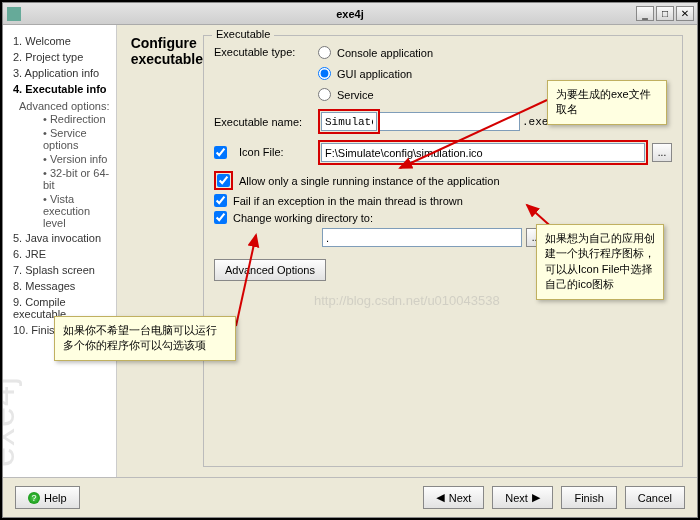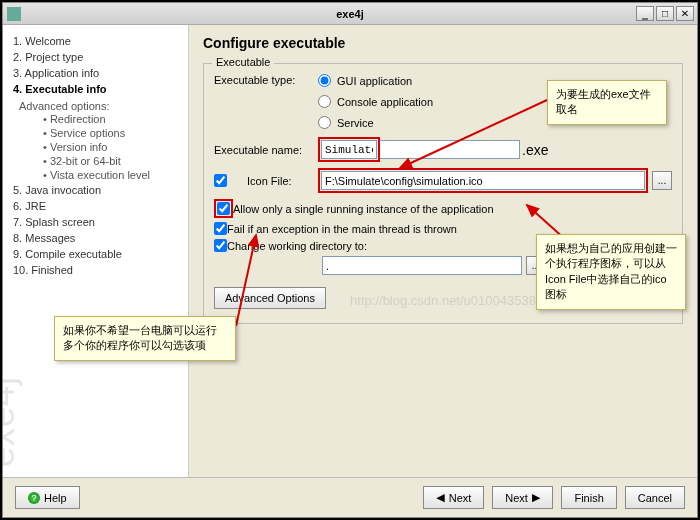--- a/index.html
+++ b/index.html
@@ -10,35 +10,35 @@
 .titlebar .title { position: absolute; left: 50%; transform: translateX(-50%); font-weight: bold; font-size: 11px; }
 .titlebar .winbtns { position: absolute; right: 3px; display: flex; gap: 2px; }
 .titlebar .winbtn { width: 18px; height: 15px; background: linear-gradient(#fafafa,#d8d8d8); border: 1px solid #888; font-size: 10px; line-height: 13px; text-align: center; cursor: pointer; }
 .body { flex: 1; display: flex; }
 .sidebar { width: 198px; background: #fff; border-right: 1px solid #ccc; padding: 8px 0 0 10px; position: relative; overflow: hidden; }
 .sidebar .step { padding: 2px 0; font-size: 11px; color: #333; cursor: pointer; }
 .sidebar .step.active { font-weight: bold; color: #000; }
 .sidebar .sub { margin-left: 30px; color: #555; font-size: 11px; padding: 1px 0; }
 .sidebar .subhead { margin-left: 6px; color: #555; font-size: 11px; padding: 3px 0 0 0; }
 .sidebar .logo { position: absolute; bottom: 10px; left: 20px; font-size: 36px; color: #e6e6e6; font-family: Arial; font-weight: normal; transform: rotate(-90deg); transform-origin: left bottom; letter-spacing: 1px; }
-.main { flex: 1; padding: 10px 14px 0 14px; display: flex; flex-direction: column; position: relative; }
+.main { flex: 1; padding: 10px 14px 0 14px; display: flex; flex-direction: row; position: relative; }
 .main h2 { font-size: 14px; font-weight: bold; margin-bottom: 12px; }
 .group { border: 1px solid #bbb; padding: 10px 10px 14px 10px; position: relative; margin-bottom: 10px; }
 .group > legend, .group .legend { position: absolute; top: -8px; left: 8px; background: #ece9d8; padding: 0 4px; font-size: 11px; }
 .row { display: flex; align-items: center; margin-bottom: 6px; }
 .label { width: 104px; font-size: 11px; }
 .radios { display: flex; flex-direction: column; gap: 8px; margin-left: 0; }
 .radio { display: flex; align-items: center; gap: 6px; font-size: 11px; }
 .radio input { margin: 0; }
 .textfield { height: 19px; border: 1px solid #7f9db9; background: #fff; padding: 0 3px; font-size: 11px; }
 .nameinput { width: 200px; }
-.exe-suffix { margin-left: 2px; font-size: 14px; }
+.exe-suffix { margin-left: 2px; font-size: 11px; font-family: Liberation Mono, monospace; }
 .iconinput { width: 324px; }
 .browse { width: 20px; height: 19px; border: 1px solid #888; background: linear-gradient(#fdfdfd,#e2e2e2); margin-left: 4px; font-size: 10px; text-align: center; line-height: 15px; cursor: pointer; }
-.chkrow { display: flex; align-items: center; margin: 4px 0 4px 0; font-size: 11px; }
+.chkrow { display: flex; align-items: center; gap: 6px; margin: 4px 0 4px 0; font-size: 11px; }
 .chkrow input { margin: 0; }
 .dirfield { width: 200px; }
 .advbtn { height: 22px; padding: 0 10px; border: 1px solid #888; background: linear-gradient(#fdfdfd,#e2e2e2); font-size: 11px; cursor: pointer; margin-top: 6px; }
 .redbox { border: 2px solid #d40000; }
 .navbar { height: 40px; border-top: 1px solid #bbb; display: flex; align-items: center; padding: 0 12px; gap: 8px; background: #ece9d8; }
 .navbar .spacer { flex: 1; }
 .btn { height: 23px; padding: 0 12px; border: 1px solid #888; background: linear-gradient(#fdfdfd,#e2e2e2); font-size: 11px; cursor: pointer; display: flex; align-items: center; gap: 4px; }
 .helpico { width: 12px; height: 12px; border-radius: 50%; background: radial-gradient(#5c5,#080); display: inline-block; color: #fff; font-size: 9px; line-height: 12px; text-align: center; }
 .callout { position: absolute; background: #ffffe1; border: 1px solid #c0b060; padding: 6px 8px; font-size: 11px; line-height: 1.4; box-shadow: 2px 2px 4px rgba(0,0,0,0.25); z-index: 10; }
 svg.arrows { position: absolute; left: 0; top: 0; pointer-events: none; z-index: 5; }
@@ -78,43 +78,43 @@
       <div class="logo">exe4j</div>
     </div>
     <div class="main">
       <h2>Configure executable</h2>
       <div class="group">
         <span class="legend">Executable</span>
         <div class="row" style="align-items:flex-start">
           <div class="label">Executable type:</div>
           <div class="radios">
             <label class="radio">
+                <input type="radio" style="">
+                <span>Console application</span>
+              </label>
+            <label class="radio">
                 <input type="radio" checked="" style="">
                 <span>GUI application</span>
-              </label>
-            <label class="radio">
-                <input type="radio" style="">
-                <span>Console application</span>
               </label>
             <label class="radio">
                 <input type="radio" style="">
                 <span>Service</span>
               </label>
           </div>
         </div>
         <div class="row" style="margin-top:8px">
           <div class="label">Executable name:</div>
           <span class="redbox" style="display:inline-flex;padding:1px">
               <input class="textfield nameinput" style="width: 56px; font-family: Liberation Mono, monospace;" value="Simulate">
             </span>
           <input class="textfield" style="width: 140px; border-left: none;">
           <span class="exe-suffix">.exe</span>
         </div>
         <div class="row">
-          <label class="label" style="display:flex;align-items:center;gap:20px">
+          <label class="label" style="display:flex;gap:12px">
               <input type="checkbox" checked="" style="">
               <span>Icon File:</span>
             </label>
           <span class="redbox" style="display:inline-flex;padding:1px">
               <input class="textfield iconinput" value="F:\Simulate\config\simulation.ico" style="">
             </span>
           <button class="browse">...</button>
         </div>
         <label class="chkrow" style="margin-top:6px">
           <span class="redbox" style="display:inline-flex;padding:1px">
@@ -152,21 +152,21 @@
     <button class="btn">
         <span>Next</span>
         <span>▶</span>
       </button>
     <button class="btn">Finish</button>
     <button class="btn">Cancel</button>
   </div>
 </div>
 
 <div class="callout" style="left:547px; top:80px; width:120px;">为要生成的exe文件取名</div>
-<div class="callout" style="left:536px; top:234px; width:150px;">如果想为自己的应用创建一个执行程序图标，可以从Icon File中选择自己的ico图标</div>
+<div class="callout" style="left:536px; top:224px; width:128px;">如果想为自己的应用创建一个执行程序图标，可以从Icon File中选择自己的ico图标</div>
 <div class="callout" style="left:54px; top:316px; width:182px;">如果你不希望一台电脑可以运行多个你的程序你可以勾选该项</div>
 
 <svg class="arrows" width="700" height="520">
   <defs>
       <marker id="ah" markerWidth="8" markerHeight="8" refX="6" refY="3" orient="auto">
         <path d="M0,0 L7,3 L0,6 Z" fill="#d40000"></path>
       </marker>
     </defs>
   <line x1="547" y1="100" x2="400" y2="168" stroke="#d40000" stroke-width="2" marker-end="url(#ah)"></line>
   <line x1="566" y1="240" x2="527" y2="205" stroke="#d40000" stroke-width="2" marker-end="url(#ah)"></line>

